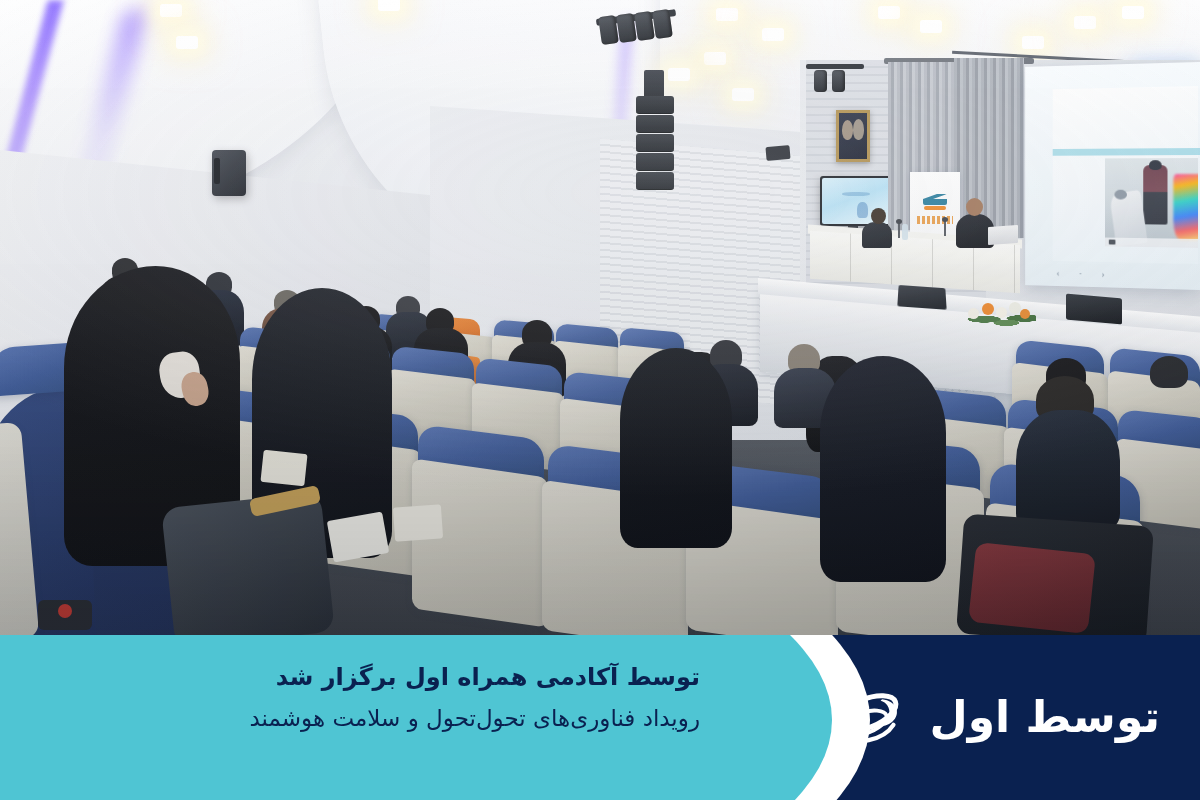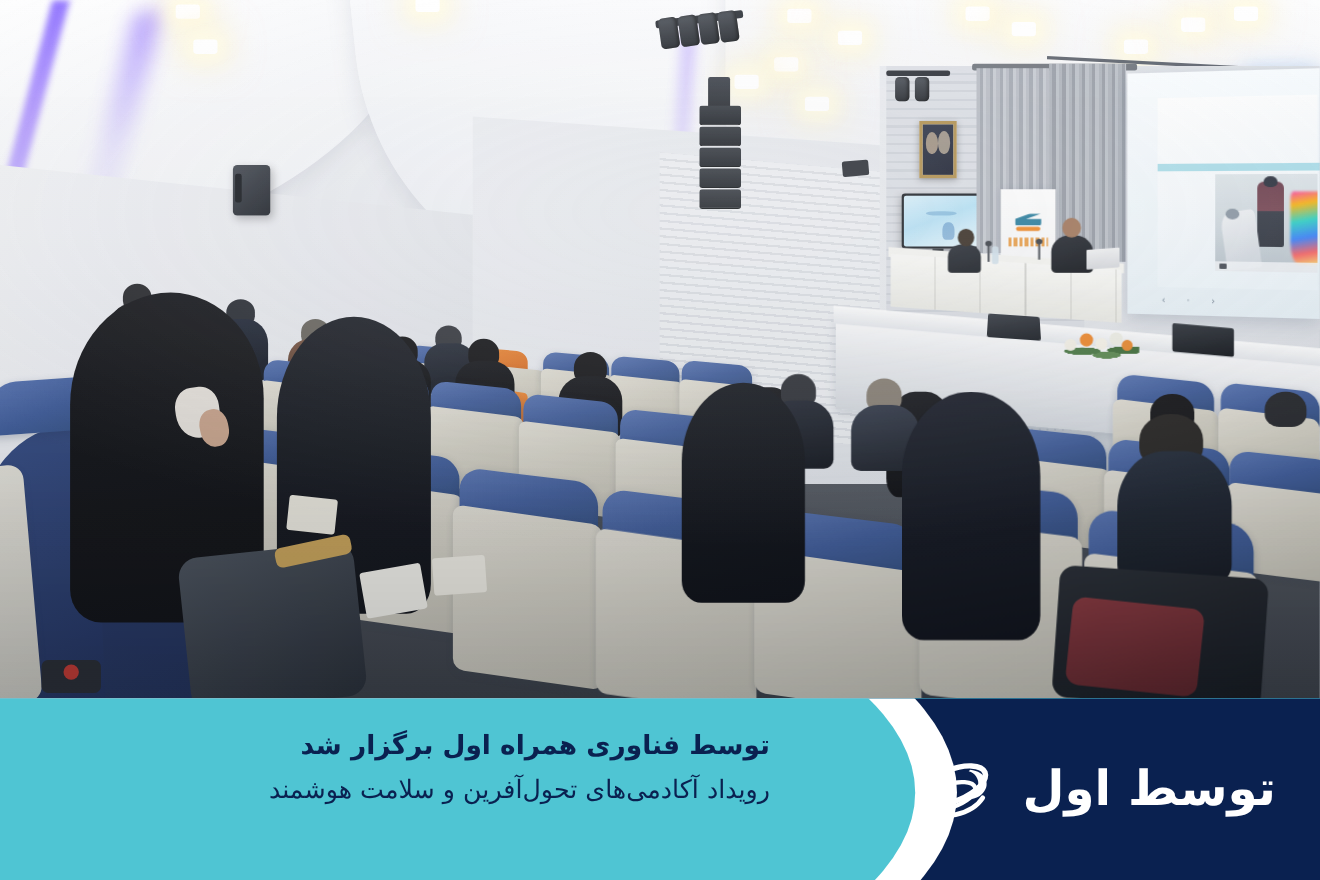--- a/index.html
+++ b/index.html
@@ -635,22 +635,22 @@
     <div style="position:absolute;left:58px;top:604px;width:14px;height:14px;background:#c33a32;border-radius:50%"></div>
 
     <div class="photo-grade"></div>
   </div>
 
   <div class="banner">
     <div class="banner-white-arc"></div>
     <div class="banner-teal-top"></div>
 
     <div class="text-block">
-      <div class="headline">توسط فناوری همراه اول برگزار شد</div>
-      <div class="subline">رویداد آکادمی‌های تحول‌آفرین و سلامت هوشمند</div>
+      <div class="headline">توسط آکادمی همراه اول برگزار شد</div>
+      <div class="subline">رویداد فناوری‌های تحول‌تحول و سلامت هوشمند</div>
     </div>
 
     <div class="brand">
       <div class="brand-name">توسط اول</div>
       <svg class="brand-mark" viewBox="0 0 120 90">
         <g fill="none" stroke="#ffffff" stroke-linecap="round">
           <ellipse cx="62" cy="40" rx="44" ry="20" transform="rotate(-22 62 40)" stroke-width="7"></ellipse>
           <ellipse cx="56" cy="54" rx="36" ry="15" transform="rotate(-18 56 54)" stroke-width="5.5"></ellipse>
           <path d="M26 72 C 46 86, 86 78, 100 56" stroke-width="6"></path>
         </g>

